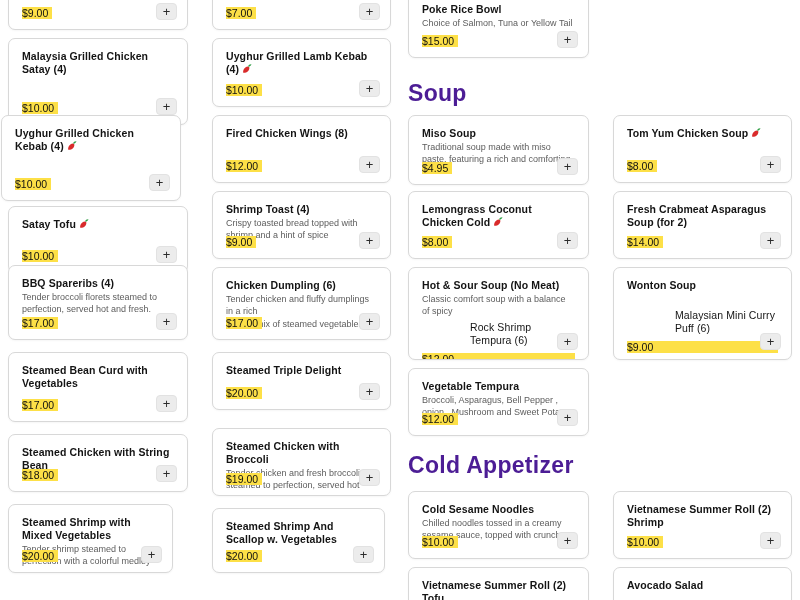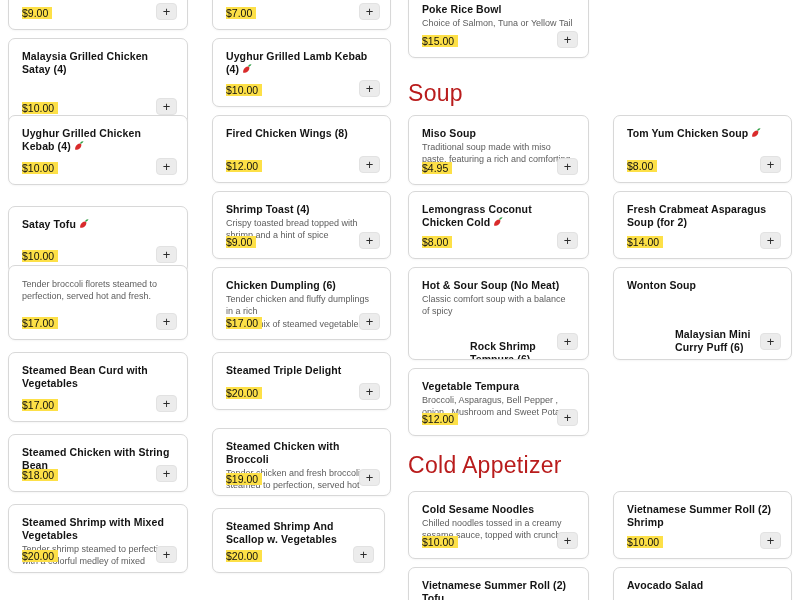--- a/index.html
+++ b/index.html
@@ -13,22 +13,22 @@
     position:absolute;box-sizing:border-box;
     background:#fff;border:1px solid #d8d8d8;border-radius:7px;
     padding:11px 13px;overflow:hidden;
     box-shadow:0 1px 2px rgba(0,0,0,0.04);
   }
   .title{
     font-weight:bold;font-size:10.5px;line-height:1.25;color:#141414;
     letter-spacing:0.1px;
   }
   .subtitle{
-    font-weight:bold;font-size:10.5px;line-height:1.25;color:#141414;
-    margin-top:22px;letter-spacing:0.1px;padding-left:48px;
+    font-weight:normal;font-size:10.5px;line-height:1.25;color:#141414;
+    margin-top:3px;letter-spacing:0.1px;padding-left:48px;
   }
   .desc{
     font-size:9px;line-height:1.33;color:#5d5d5d;margin-top:2px;
     max-height:25px;overflow:hidden;
   }
   .desc.spacer{min-height:12px;}
   .price{
     position:absolute;left:13px;bottom:10px;
     font-size:10.5px;color:#101010;background:#fde047;padding-right:4px;
   }
@@ -39,75 +39,76 @@
     position:absolute;right:10px;bottom:9px;
     width:21px;height:17px;padding:0;
     background:#ececec;border:1px solid #e2e2e2;border-radius:4px;
     font-family:"Liberation Sans", sans-serif;
     font-size:13px;line-height:1;color:#2c2c2c;
     display:flex;align-items:center;justify-content:center;
     cursor:pointer;
   }
   .section-header{
     position:absolute;
-    font-weight:400;font-size:23px;color:#b91c1c;letter-spacing:0.3px;
+    font-weight:700;font-size:23px;color:#4c1d95;letter-spacing:0.3px;
   }
   .chili{display:inline-block;margin-left:3px;vertical-align:-1px;}
 </style>
 </head>
 <body>
 
 <div class="card" style="left:8px;top:-34px;width:180px;height:64px">
   <div class="price">$9.00</div>
   <button class="add">+</button>
 </div>
 
 <div class="card" style="left:8px;top:38px;width:180px;height:87px">
   <div class="title"><span>Malaysia Grilled Chicken Satay (4)</span></div>
   <div class="price">$10.00</div>
   <button class="add">+</button>
 </div>
 
-<div class="card" style="left:8px;top:115px;width:180px;height:70px">
+<div class="card" style="left:1px;top:115px;width:180px;height:86px">
   <div class="title"><span>Uyghur Grilled Chicken Kebab (4)</span><span class="chili"><svg width="11" height="11" viewBox="0 0 12 12">
           <path d="M1.3 10.7C0.7 7.4 2.9 4.3 6.3 3.7L8 4.5C8.3 8 5.5 10.9 1.3 10.7Z" fill="#d92b2b"></path>
           <path d="M6.6 3.9C7.1 2.2 8.5 1.3 10.3 1.5C9.7 2.8 8.5 3.6 7.3 4Z" fill="#2f9e44"></path>
         </svg></span></div>
   <div class="price">$10.00</div>
   <button class="add">+</button>
 </div>
 
 <div class="card" style="left:8px;top:206px;width:180px;height:67px">
   <div class="title"><span>Satay Tofu</span><span class="chili"><svg width="11" height="11" viewBox="0 0 12 12">
           <path d="M1.3 10.7C0.7 7.4 2.9 4.3 6.3 3.7L8 4.5C8.3 8 5.5 10.9 1.3 10.7Z" fill="#d92b2b"></path>
           <path d="M6.6 3.9C7.1 2.2 8.5 1.3 10.3 1.5C9.7 2.8 8.5 3.6 7.3 4Z" fill="#2f9e44"></path>
         </svg></span></div>
   <div class="price">$10.00</div>
   <button class="add">+</button>
 </div>
 
 <div class="card" style="left:8px;top:265px;width:180px;height:75px">
+  <div class="title"><span>BBQ Spareribs (4)</span></div>
   <div class="desc">Tender broccoli florets steamed to perfection, served hot and fresh.</div>
   <div class="price">$17.00</div>
   <button class="add">+</button>
 </div>
 
 <div class="card" style="left:8px;top:352px;width:180px;height:70px">
   <div class="title"><span>Steamed Bean Curd with Vegetables</span></div>
   <div class="price">$17.00</div>
   <button class="add">+</button>
 </div>
 
 <div class="card" style="left:8px;top:434px;width:180px;height:58px">
   <div class="title"><span>Steamed Chicken with String Bean</span></div>
   <div class="price">$18.00</div>
   <button class="add">+</button>
 </div>
 
-<div class="card" style="left:8px;top:504px;width:180px;height:69px">
+<div class="card" style="left:8px;top:504px;width:165px;height:69px">
   <div class="title"><span>Steamed Shrimp with Mixed Vegetables</span></div>
   <div class="desc">Tender shrimp steamed to perfection with a colorful medley of mixed vegetables.</div>
   <div class="price">$20.00</div>
   <button class="add">+</button>
 </div>
 
 <div class="card" style="left:212px;top:-34px;width:179px;height:64px">
   <div class="price">$7.00</div>
   <button class="add">+</button>
 </div>

